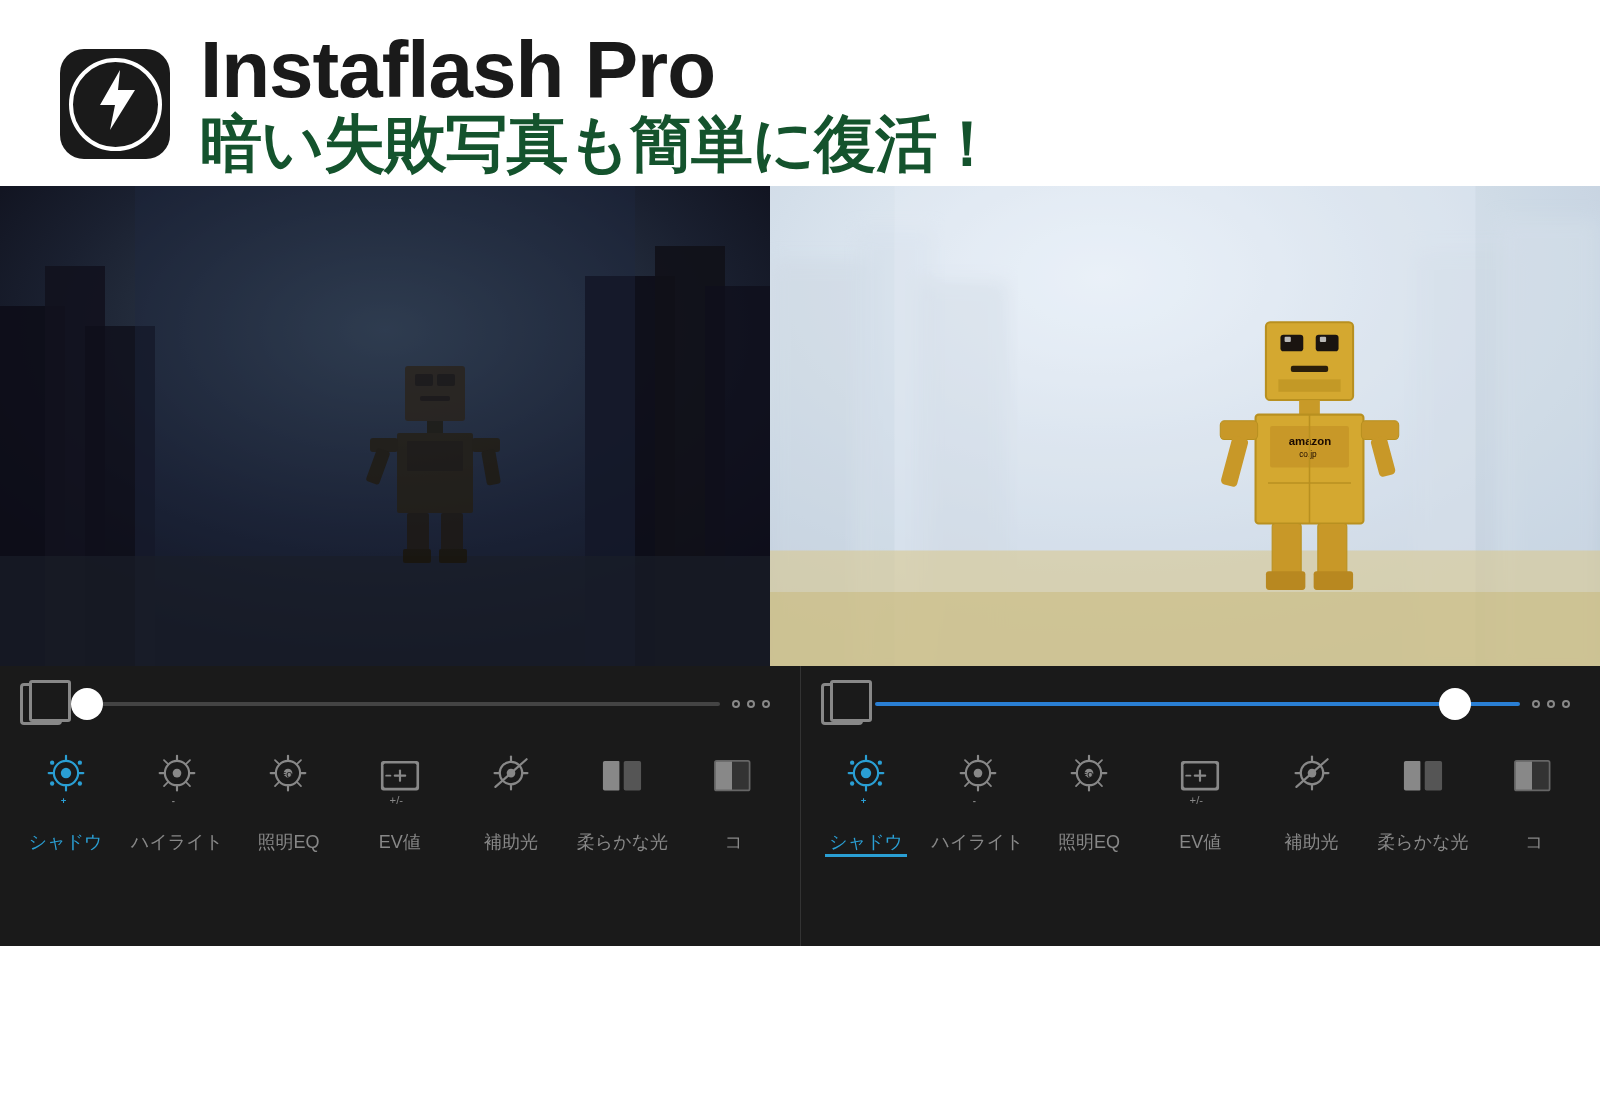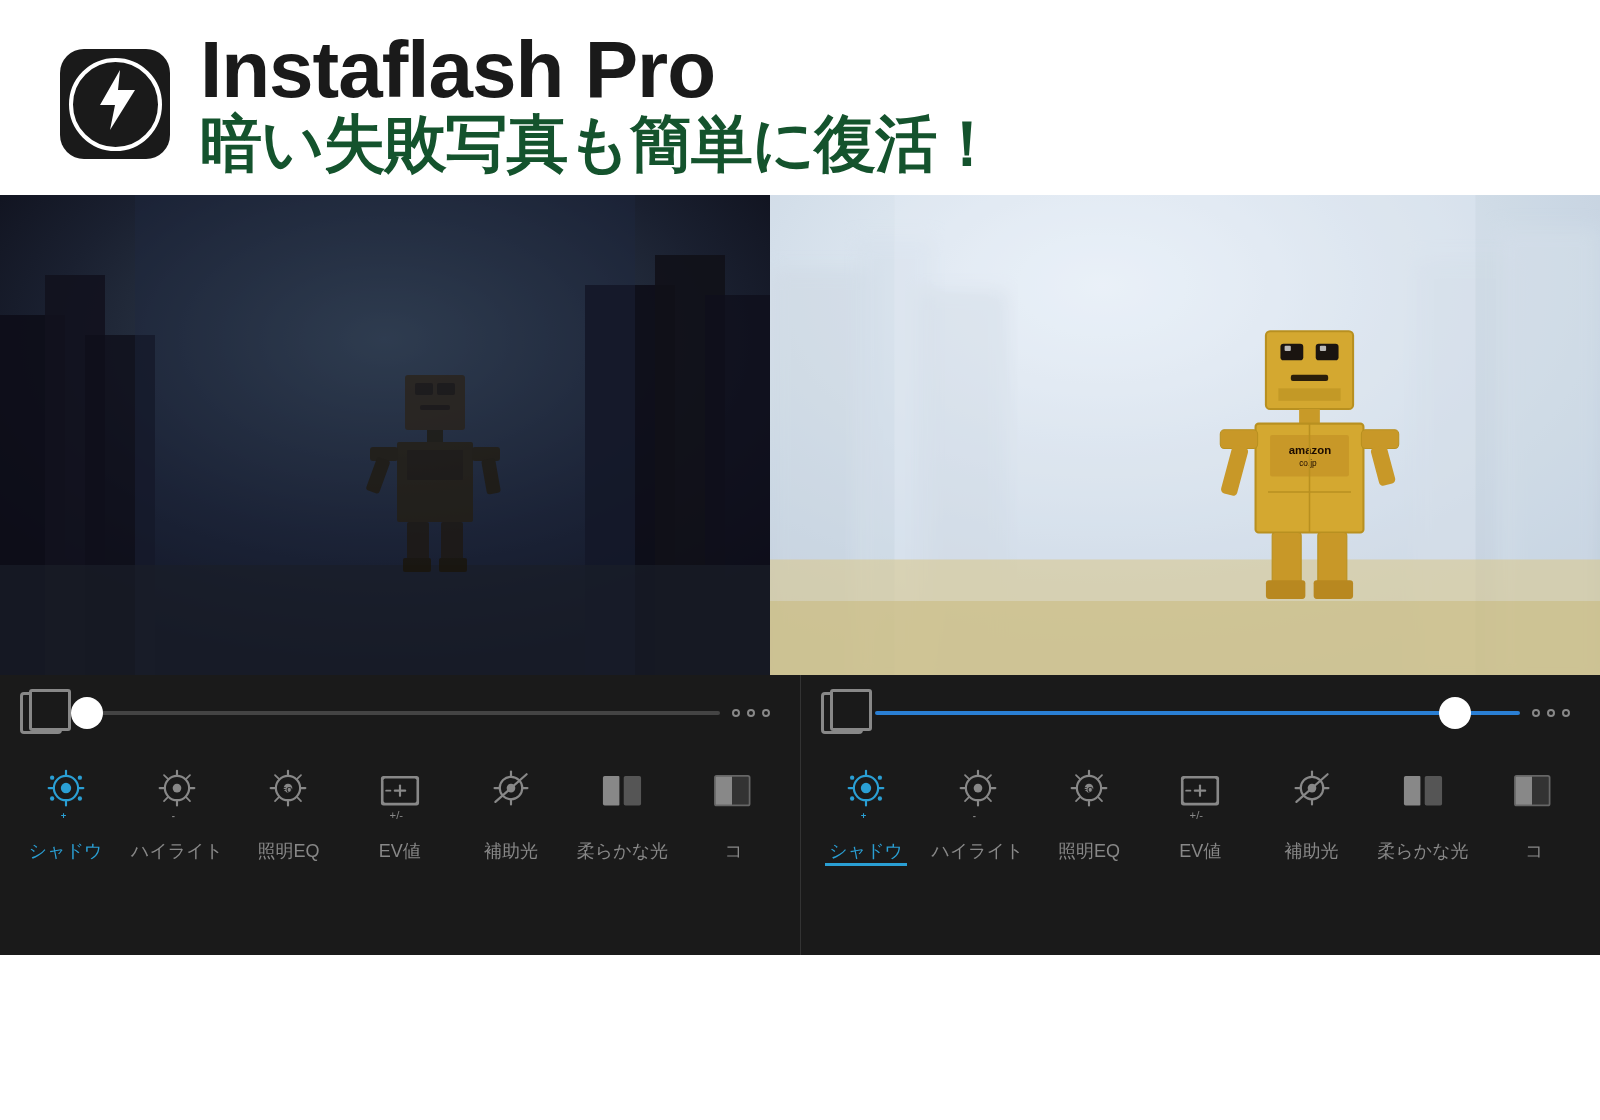--- a/index.html
+++ b/index.html
@@ -8,21 +8,21 @@
       height: 1120px;
       background: #ffffff;
       font-family: 'Helvetica Neue', Arial, sans-serif;
       overflow: hidden;
     }
 
     
     .header {
       display: flex;
       align-items: center;
-      padding: 30px 60px 17px 60px;
+      padding: 30px 60px 8px 60px;
       background: #ffffff;
     }
 
     .app-icon {
       width: 110px;
       height: 110px;
       background: #1a1a1a;
       border-radius: 24px;
       display: flex;
       align-items: center;
@@ -224,21 +224,21 @@
     }
 
     .tool-item.active .tool-label {
       color: #2a9fd4;
     }
 
     .tool-icon-wrapper {
       width: 58px;
       height: 58px;
       display: flex;
-      align-items: flex-end;
+      align-items: flex-start;
       justify-content: center;
       position: relative;
     }
 
     .tool-label {
       color: #888;
       font-size: 18px;
       margin-top: 18px;
       white-space: nowrap;
       text-align: left;

